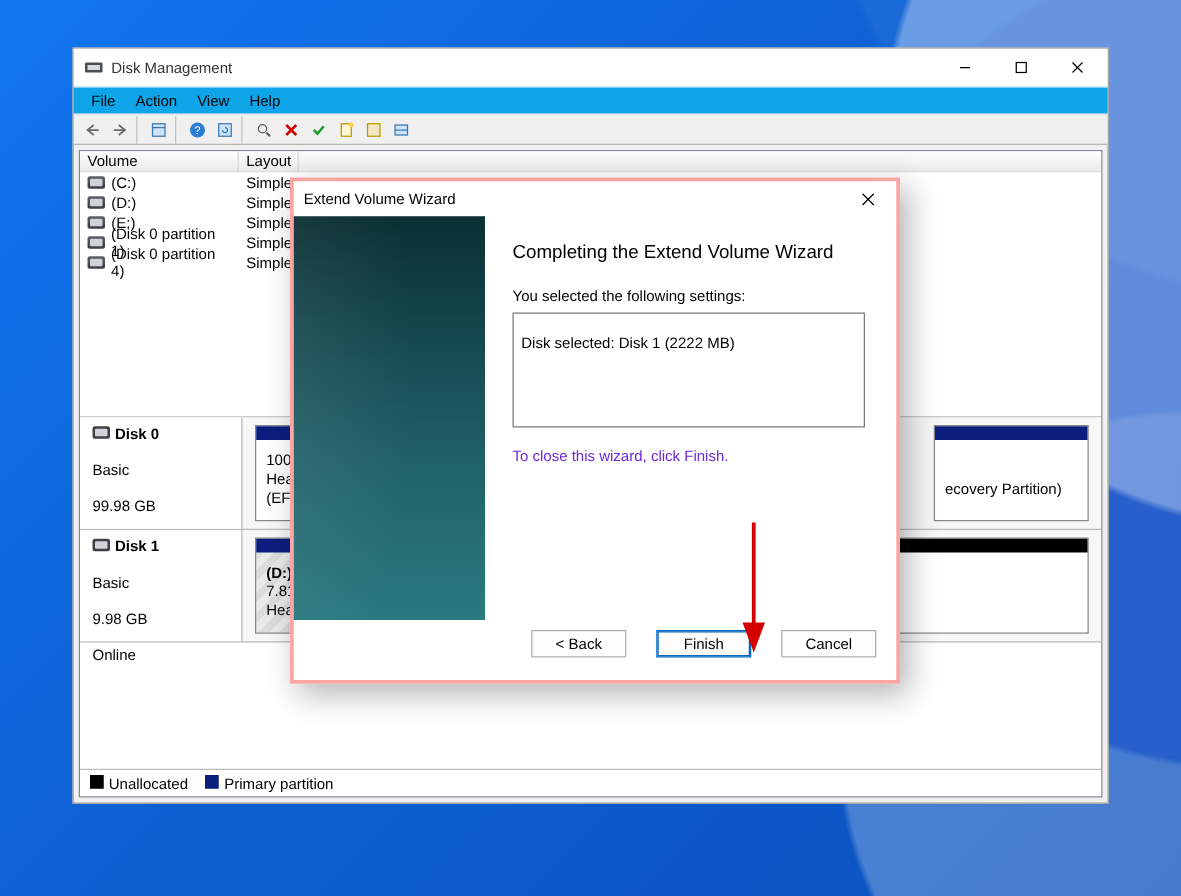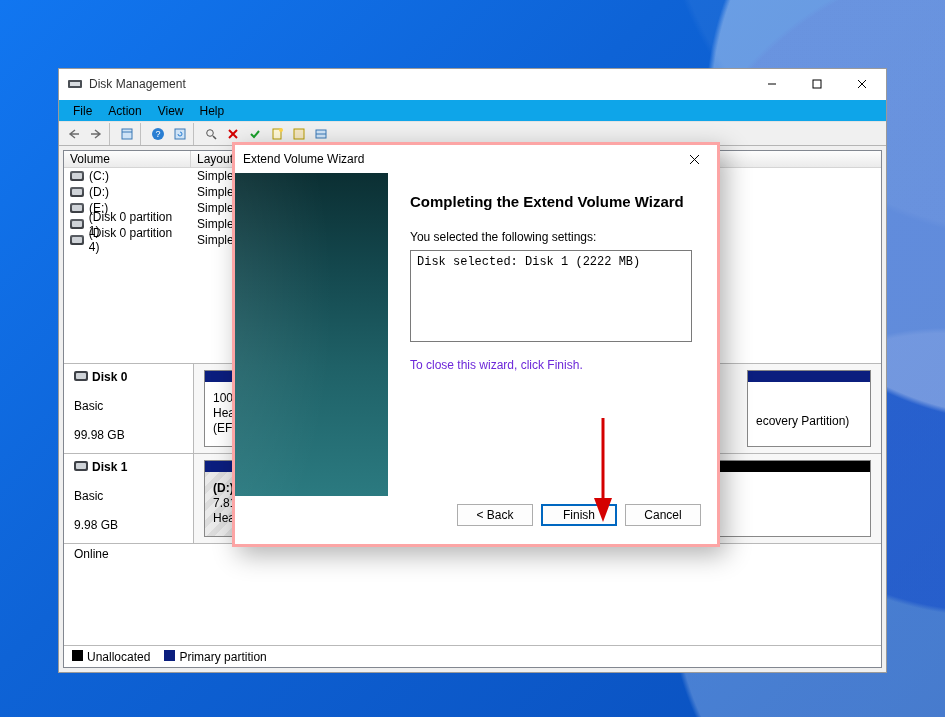--- a/index.html
+++ b/index.html
@@ -8,21 +8,21 @@
     background:
       radial-gradient(circle at 110% -20%, rgba(255,255,255,0.05) 0%, rgba(255,255,255,0.05) 28%, transparent 28.5%),
       radial-gradient(circle at 108% 15%, rgba(255,255,255,0.35) 0%, rgba(255,255,255,0.35) 26%, transparent 26.5%),
       radial-gradient(circle at 105% 40%, rgba(12,70,200,0.55) 0%, rgba(12,70,200,0.55) 30%, transparent 30.5%),
       radial-gradient(circle at 100% 84%, rgba(255,255,255,0.25) 0%, rgba(255,255,255,0.25) 24%, transparent 24.5%),
       linear-gradient(135deg, #1176f0 0%, #0e63d6 40%, #0a4fbd 100%);
   }
 
   
   .win {
-    position: absolute; left: 58px; top: 68px; width: 829px; height: 605px;
+    position: absolute; left: 58px; top: 38px; width: 829px; height: 605px;
     background: #f0f0f0; border: 1px solid #9a9a9a;
     display: flex; flex-direction: column;
   }
   .titlebar { height: 30px; background: #ffffff; display: flex; align-items: center; padding: 0 2px 0 8px; }
   .titlebar .appicon { width: 16px; height: 16px; margin-right: 6px; display:flex;align-items:center;justify-content:center; }
   .titlebar .title { flex: 1; color: #333; }
   .titlebar .btn { width: 45px; height: 29px; display: flex; align-items: center; justify-content: center; color:#333; }
 
   .menubar { height: 22px; background: #0ea5e9; display:flex; align-items:center; padding-left:6px; gap:0; border-top:1px solid #fff; }
   .menubar .item { padding: 3px 8px; color:#000; }
@@ -65,25 +65,25 @@
     display:flex; flex-direction:column;
   }
   .wizard .wtitle { height:28px; display:flex; align-items:center; padding:0 8px; }
   .wizard .wtitle .t { flex:1; color:#000; }
   .wizard .wtitle .x { width:30px; height:26px; display:flex; align-items:center; justify-content:center; font-size:16px; color:#000; }
   .wizard .body { flex:1; display:flex; }
   .wizard .banner { width:153px; background:
       radial-gradient(ellipse 230px 500px at -40px 40%, rgba(255,255,255,0.10), transparent 60%),
       linear-gradient(180deg,#0b2f33 0%, #14484e 30%, #1f6167 60%, #2b7a80 100%); }
   .wizard .content { flex:1; padding:20px 22px 0 22px; display:flex; flex-direction:column; }
-  .wizard h2 { font-size:15px; font-weight:700; color:#000; line-height:1.25; margin-bottom:18px; }
+  .wizard h2 { font-size:15px; font-weight:400; color:#000; line-height:1.25; margin-bottom:18px; }
   .wizard .lbl { color:#000; margin-bottom:6px; }
-  .wizard .box { width:282px; height:92px; border:1px solid #7a7a7a; padding:4px 6px; color:#000; background:#fff;font-family:Liberation Mono, monospace; }
+  .wizard .box { width:282px; height:92px; border:1px solid #7a7a7a; padding:16px 6px; color:#000; background:#fff; }
   .wizard .hint { margin-top:16px; color:#6d28d9; }
-  .wizard .buttons { height:48px; border-top:0; display:flex; align-items:center; justify-content:flex-end; gap:8px; padding:0 16px 10px 0; }
+  .wizard .buttons { height:48px; border-top:0; display:flex; align-items:center; justify-content:flex-end; gap:24px; padding:0 16px 10px 0; }
   .wizard button { width:76px; height:22px; background:#fdfdfd; border:1px solid #adadad; font:inherit; color:#000; }
   .wizard button.default { border:1px solid #0067c0; outline:1px solid #0067c0; outline-offset:-2px; }
 
   .arrow { position:absolute; left:592px; top:414px; width:22px; height:112px; pointer-events:none; }
 </style>
 </head>
 <body>
 
 <div class="win">
 

